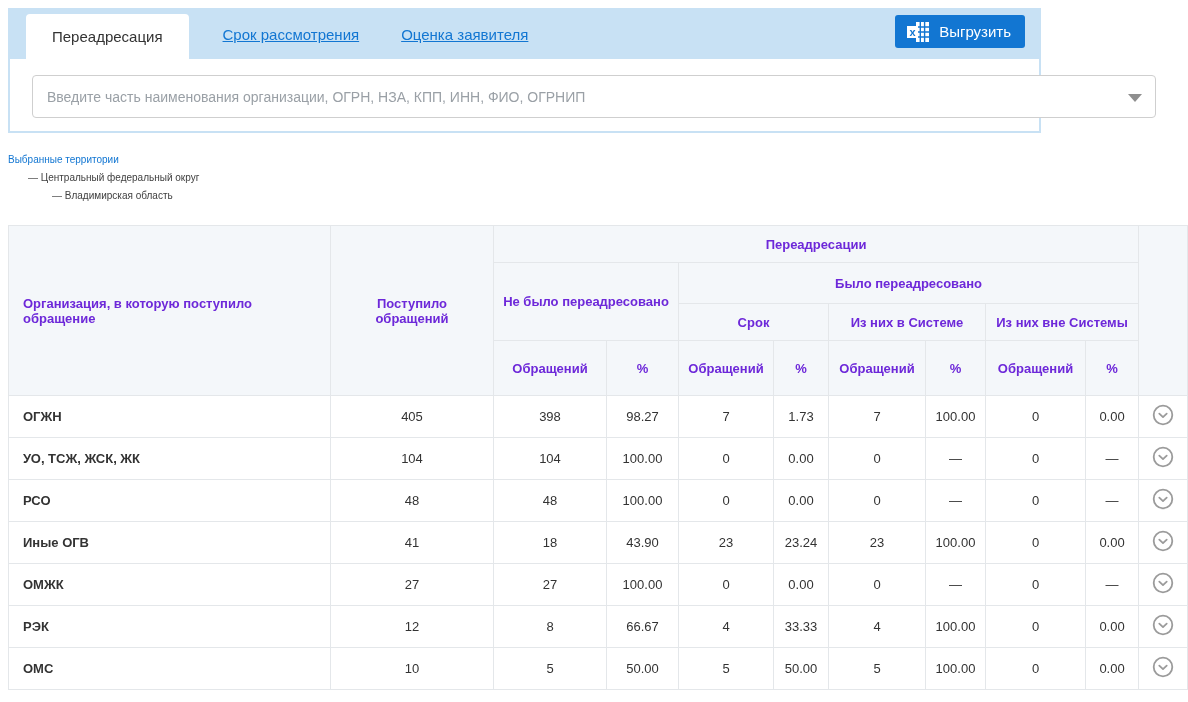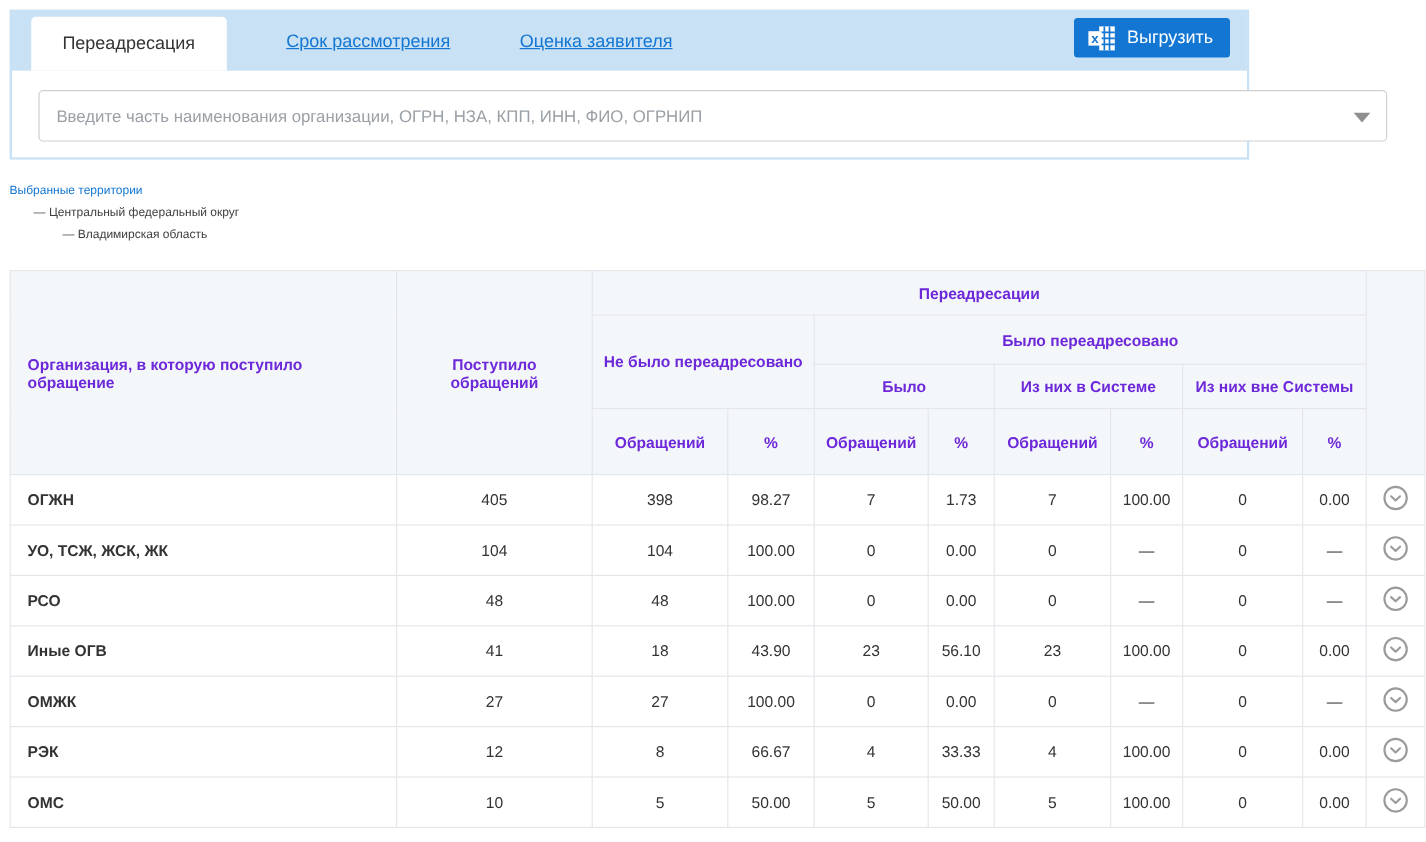--- a/index.html
+++ b/index.html
@@ -4,21 +4,21 @@
 <style>
   * { margin:0; padding:0; box-sizing:border-box; }
   html,body { width:1188px; height:702px; background:#fff; font-family:"Liberation Sans", sans-serif; color:#333; overflow:hidden; }
   .stage { position:relative; width:1188px; height:702px; }
 
   
   .top-panel { position:absolute; left:8px; top:8px; width:1033px; height:125px; background:#fff; border:2px solid #c8e1f4; }
   .tabs-band { position:relative; height:49px; background:#c8e1f4; display:flex; align-items:stretch; }
   .tab { display:flex; align-items:center; font-size:15px; cursor:pointer; }
   .tab.active { margin-left:16px; margin-top:4px; padding:0 26px; background:#fff; border-radius:4px 4px 0 0; color:#333; }
-  .tab.link { margin-left:42px; padding:0 8px; color:#1276d2; }
+  .tab.link { margin-left:26px; padding:0 8px; color:#1276d2; }
   .tab.link span { text-decoration:underline; }
   .export-btn { position:absolute; right:14px; top:5px; height:33px; padding:0 14px 0 10px; background:#1276d2; border:none; border-radius:3px; color:#fff; font-size:15px; font-family:"Liberation Sans",sans-serif; display:flex; align-items:center; gap:8px; cursor:pointer; }
   .search-area { position:relative; height:72px; background:#fff; }
   .search-box { position:absolute; left:22px; top:16px; width:1124px; height:43px; }
   .search-input { width:100%; height:100%; border:1px solid #cfcfcf; border-radius:4px; padding:0 48px 0 14px; font-size:14px; font-family:"Liberation Sans",sans-serif; color:#333; }
   .search-input::placeholder { color:#9aa0a6; }
   .search-caret { position:absolute; right:14px; top:19px; width:0; height:0; border-left:7px solid transparent; border-right:7px solid transparent; border-top:8px solid #8f8f8f; cursor:pointer; }
 
   
   .territories { position:absolute; left:8px; top:151px; font-size:10px; line-height:18px; }
@@ -105,21 +105,21 @@
         <th rowspan="4" class="org-h">Организация, в которую поступило обращение</th>
         <th rowspan="4">Поступило обращений</th>
         <th colspan="8">Переадресации</th>
         <th rowspan="4"></th>
       </tr>
       <tr style="height:41px">
         <th colspan="2" rowspan="2">Не было переадресовано</th>
         <th colspan="6">Было переадресовано</th>
       </tr>
       <tr style="height:37px">
-        <th colspan="2">Было</th>
+        <th colspan="2">Срок</th>
         <th colspan="2">Из них в Системе</th>
         <th colspan="2">Из них вне Системы</th>
       </tr>
       <tr style="height:55px">
         <th>Обращений</th>
         <th>%</th>
         <th>Обращений</th>
         <th>%</th>
         <th>Обращений</th>
         <th>%</th>
@@ -175,21 +175,21 @@
                 <circle cx="11" cy="11" r="9.3" fill="none" stroke="#9b9b9b" stroke-width="1.8"></circle>
                 <polyline points="7.3,9.6 11,13.1 14.7,9.6" fill="none" stroke="#9b9b9b" stroke-width="1.8" stroke-linecap="round" stroke-linejoin="round"></polyline>
               </svg></button></td>
         </tr>
         <tr>
           <td class="org-cell">Иные ОГВ</td>
           <td>41</td>
           <td>18</td>
           <td>43.90</td>
           <td>23</td>
-          <td>56.10</td>
+          <td>23.24</td>
           <td>23</td>
           <td>100.00</td>
           <td>0</td>
           <td>0.00</td>
           <td><button class="expand-btn"><svg width="22" height="22" viewBox="0 0 22 22">
                 <circle cx="11" cy="11" r="9.3" fill="none" stroke="#9b9b9b" stroke-width="1.8"></circle>
                 <polyline points="7.3,9.6 11,13.1 14.7,9.6" fill="none" stroke="#9b9b9b" stroke-width="1.8" stroke-linecap="round" stroke-linejoin="round"></polyline>
               </svg></button></td>
         </tr>
         <tr>

